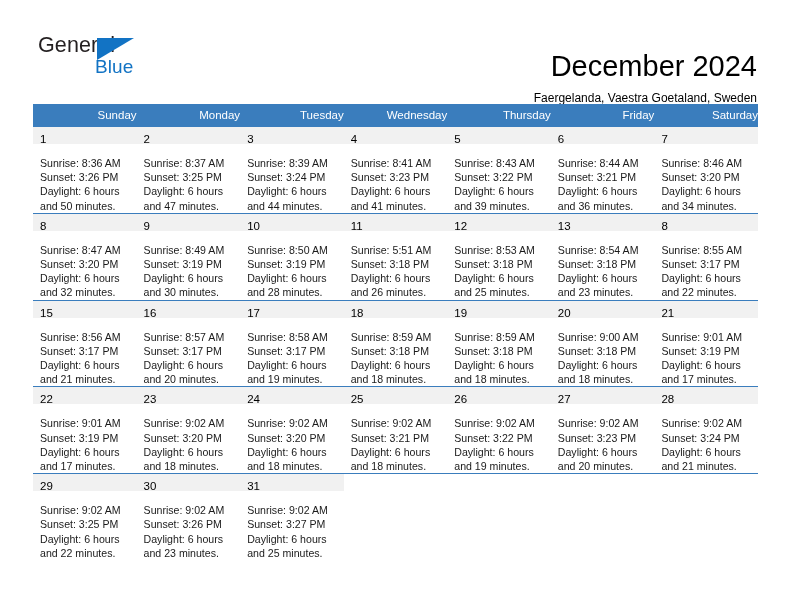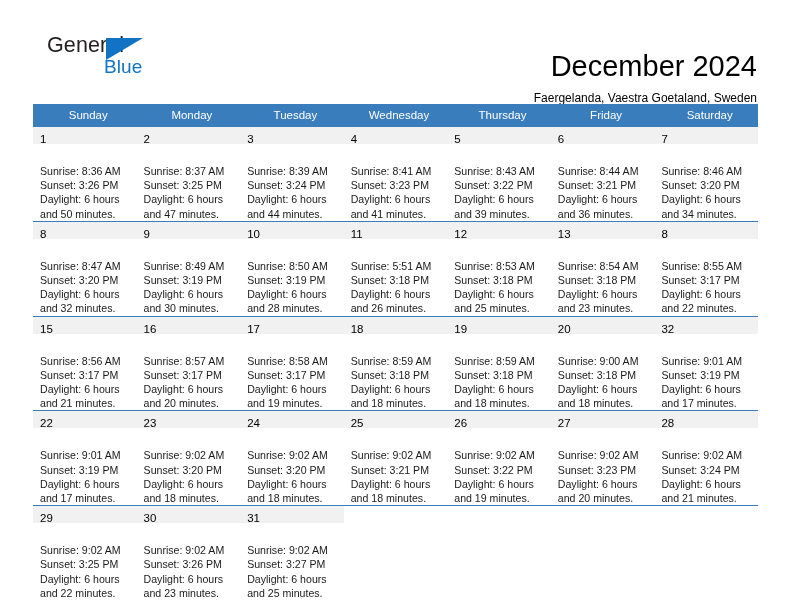--- a/index.html
+++ b/index.html
@@ -25,21 +25,21 @@
   .header {
     position: absolute;
     left: 0;
     top: 0;
     width: 792px;
     height: 100px;
   }
 
   .logo {
     position: absolute;
-    left: 47px;
+    left: 38px;
     top: 33px;
     width: 180px;
     height: 52px;
   }
   .logo-general {
     position: absolute;
     left: 0;
     top: 0;
     font-size: 21.5px;
     color: #231f20;
@@ -98,21 +98,21 @@
   }
   .calendar col {
     width: 103.571px;
   }
 
   thead th {
     background: #3a7dbd;
     color: #ffffff;
     font-size: 11.5px;
     font-weight: normal;
-    text-align: center;
+    text-align: right;
     padding: 5px 0 5px 7px;
     height: 11px;
     line-height: 13px;
   }
 
   tbody td {
     vertical-align: top;
     padding: 0;
     border-top: 1.3px solid #3a7dbd;
     height: 85px;
@@ -134,21 +134,20 @@
   .daynum {
     font-size: 11.5px;
     color: #000000;
     line-height: 14px;
   }
   .cell-empty .daynum-band {
     background: transparent;
   }
   .lines {
     padding: 12px 0 0 7px;
-    margin-top: 8px;
   }
   .lines div {
     font-size: 10.6px;
     color: #1a1a1a;
     line-height: 14.2px;
     white-space: nowrap;
   }
 </style>
 </head>
 <body>
@@ -413,21 +412,21 @@
               <div class="lines">
                 <div>Sunrise: 9:00 AM</div>
                 <div>Sunset: 3:18 PM</div>
                 <div>Daylight: 6 hours</div>
                 <div>and 18 minutes.</div>
               </div>
             </div>
           </td>
           <td>
             <div class="cell">
-              <div class="daynum-band"><span class="daynum">32</span></div>
+              <div class="daynum-band"><span class="daynum">21</span></div>
               <div class="lines">
                 <div>Sunrise: 9:01 AM</div>
                 <div>Sunset: 3:19 PM</div>
                 <div>Daylight: 6 hours</div>
                 <div>and 17 minutes.</div>
               </div>
             </div>
           </td>
         </tr>
         <tr>

